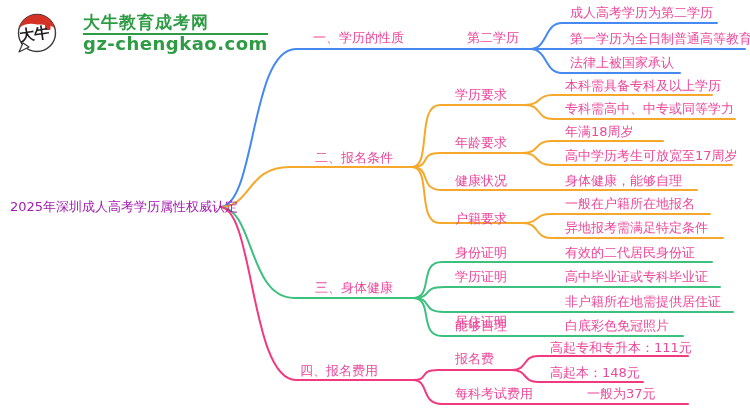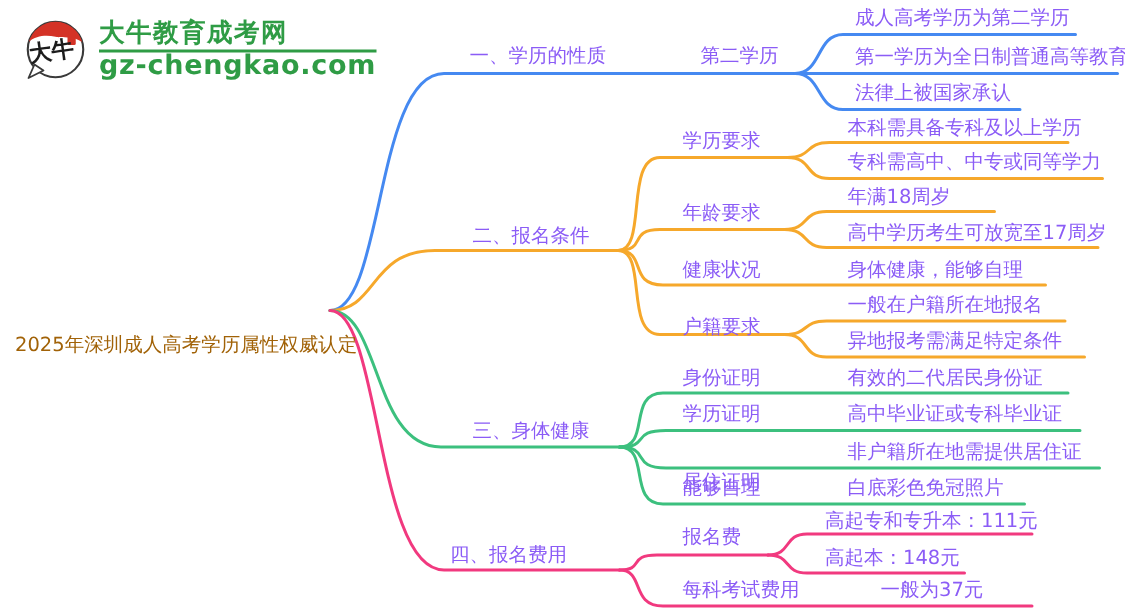--- a/index.html
+++ b/index.html
@@ -1,24 +1,24 @@
 <!DOCTYPE html>
 <html><head>
 <meta charset="utf-8">
 <style>
   html,body{margin:0;padding:0;background:#fff;}
   .stage{position:relative;width:750px;height:410px;background:#ffffff;overflow:hidden;
          font-family:"DejaVu Sans","Liberation Sans",sans-serif;}
   svg.lines{position:absolute;left:0;top:0;width:750px;height:410px;}
-  .node{position:absolute;white-space:nowrap;font-size:13px;line-height:14px;color:#8b5cf6;}
-  .root{font-size:13px;color:#a16207;margin-top:24px;}
+  .node{position:absolute;white-space:nowrap;font-size:13px;line-height:14px;color:#ec4899;}
+  .root{font-size:13px;color:#a21caf;}
   
   .logo{position:absolute;left:14px;top:9px;display:flex;align-items:center;}
   .logo-emblem{width:46px;height:46px;}
-  .logo-text{margin-left:6px;}
+  .logo-text{margin-left:23px;}
   .logo-title{font-size:17px;font-weight:bold;color:#2F9C45;letter-spacing:1px;line-height:19px;}
   .logo-rule{height:2px;background:#2F9C45;margin:1px 0 1px 0;width:100%;}
   .logo-domain{font-size:18px;font-weight:bold;color:#2F9C45;line-height:15px;letter-spacing:0.5px;}
 </style>
 </head>
 <body>
 
 <div class="stage">
 
   <svg class="lines">

